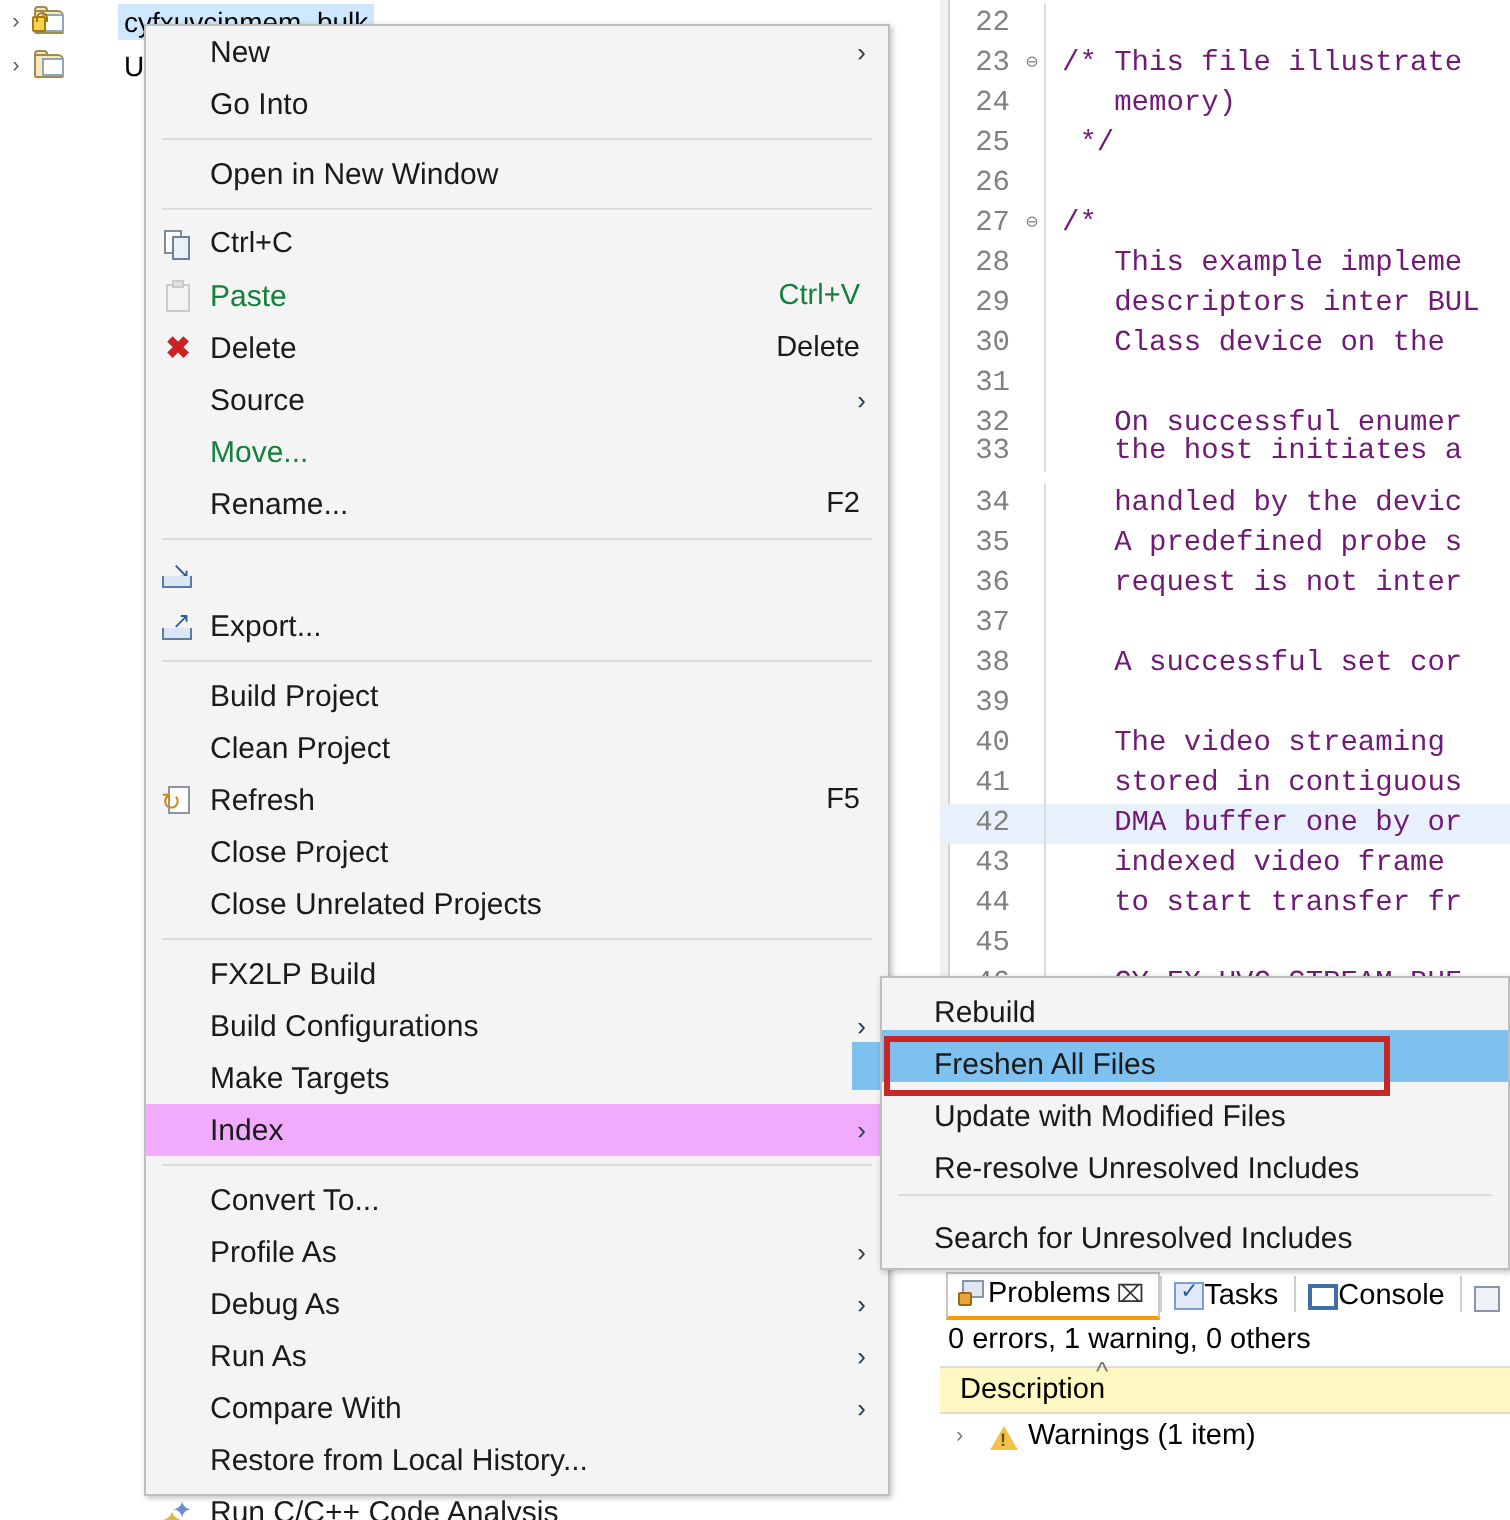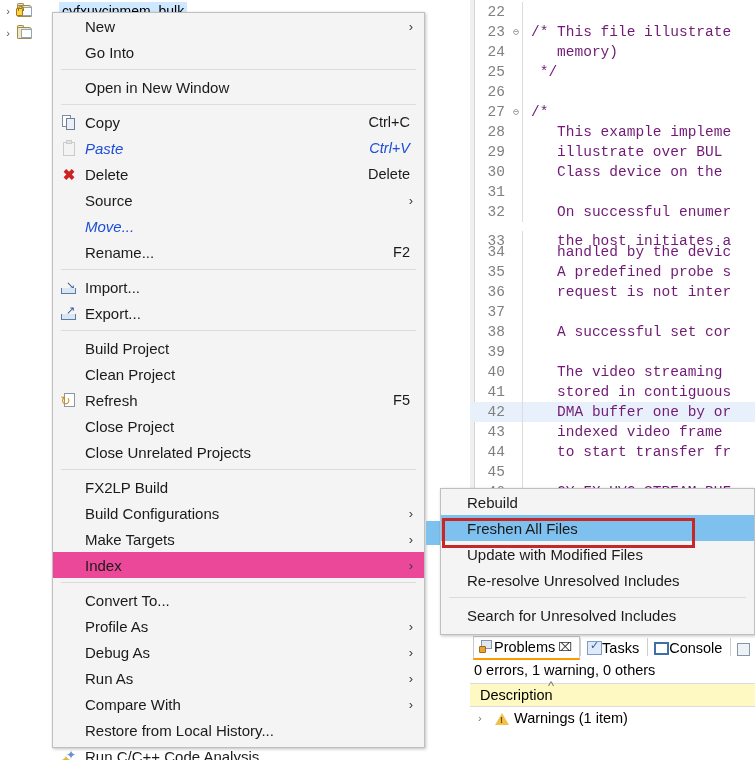--- a/index.html
+++ b/index.html
@@ -74,30 +74,30 @@
   .prob-ico .dot { position:absolute; left:0px; top:6px; width:7px; height:7px; background:#e8a33d;
       border:1px solid #9a6b12; border-radius:1px; }
   .task-ico { width:15px; height:14px; background:#dfe9f7; border:1px solid #7f9dc4; position:relative; }
   .task-ico:after { content:"✓"; position:absolute; left:2px; top:-3px; font-size:11px; color:#1c5fa8; }
   .cons-ico { width:15px; height:13px; background:#ffffff; border:2px solid #3f6fa8; position:relative; }
   .extra-ico { width:13px; height:13px; background:#eef2f7; border:1px solid #8795ab; }
 
   
   .menu { position:absolute; background:#f4f4f4; border:1px solid #bfbfbf;
      box-shadow: 1px 1px 3px rgba(0,0,0,0.25); }
-  .menu-main { left:52px; top:12px; width:373px; height:736px; }
+  .menu-main { left:72px; top:12px; width:373px; height:736px; }
   .mrow { position:relative; height:26px; display:flex; align-items:center;
      font-size:15px; color:#1a1a1a; cursor:default; }
   .mrow .ic { width:32px; display:flex; align-items:center; justify-content:center; }
   .mrow .lbl { flex:1; white-space:nowrap; }
   .mrow .acc { color:#1a1a1a; padding-right:14px; font-size:14.5px; }
   .mrow .arr { position:absolute; right:11px; top:50%; transform:translateY(-50%);
      font-size:13px; color:#2c3e50; }
-  .mrow.disabled .lbl, .mrow.disabled .acc { color:#1d4ed8;font-style:italic; }
-  .mrow.hl { background:#ec4899; }
+  .mrow.disabled .lbl, .mrow.disabled .acc { color:#15803d; }
+  .mrow.hl { background:#f0abfc; }
   .msep { height:1px; background:#dcdcdc; margin:4px 8px 4px 8px; }
 
   
   .ic-copy { width:14px;height:15px; position:relative;}
   .ic-copy .p1 { position:absolute; left:0; top:0; width:9px; height:12px; background:#fff; border:1px solid #7d8da0;}
   .ic-copy .p2b{ position:absolute; left:4px; top:3px; width:9px; height:12px; background:#eaf0f8; border:1px solid #6d8098;}
   .ic-paste { width:13px;height:15px; position:relative; opacity:.45;}
   .ic-paste .bd { position:absolute; left:0; top:1px; width:12px; height:14px; background:#f3f3f3; border:1px solid #9b9b9b;}
   .ic-paste .cl { position:absolute; left:3px; top:-1px; width:6px; height:4px; background:#cfcfcf; border:1px solid #9b9b9b;}
   .ic-del { color:#cc2222; font-size:15px; font-weight:bold; line-height:1; }
@@ -108,21 +108,21 @@
   .ic-exp .ar { position:absolute; left:5px; top:-2px; color:#2a5a96; font-size:11px; }
   .ic-refresh { width:15px;height:15px; position:relative; }
   .ic-refresh .pg { position:absolute; left:2px; top:0; width:11px; height:14px; background:#fff; border:1px solid #8b97a8;}
   .ic-refresh .sp { position:absolute; left:-1px; top:1px; color:#c98b1a; font-size:12px; }
   .ic-analysis { width:16px;height:15px; position:relative; }
   .ic-analysis .st { position:absolute; left:5px; top:-1px; color:#6b8fd4; font-size:12px; }
   .ic-analysis .st2{ position:absolute; left:0px; top:4px; color:#e0b93a; font-size:12px; }
 
   
   .menu-sub { left:440px; top:488px; width:315px; height:147px; }
-  .sub-row { position:relative; height:26px; display:flex; align-items:center;
+  .sub-row { position:relative; height:26px; display:flex; align-items:flex-end;
      font-size:15px; color:#1a1a1a; padding-left:26px; }
   .sub-row.hl { background:#7ec1ef; }
   .redbox { position:absolute; left:442px; top:518px; width:253px; height:30px;
      border:3px solid #c62828; pointer-events:none; }
   .hl-strip { position:absolute; left:426px; top:521px; width:16px; height:24px; background:#7ec1ef; }
 
   
   .scroll-sliver { position:absolute; left:436px; top:0px; width:4px; height:630px; background:#ffffff; }
 </style>
 </head>
@@ -159,25 +159,25 @@
   <div class="editor">
     <div class="leftbar"></div>
     <div id="code-lines">
         <div class="code-line" style="top: 2px; width: 285px;"><span class="ln">22</span><span class="fold"></span><span class="sep"></span><span class="txt"></span></div>
         <div class="code-line" style="top: 22px; width: 285px;"><span class="ln">23</span><span class="fold">⊖</span><span class="sep"></span><span class="txt">/* This file illustrate</span></div>
         <div class="code-line" style="top: 42px; width: 285px;"><span class="ln">24</span><span class="fold"></span><span class="sep"></span><span class="txt">   memory)</span></div>
         <div class="code-line" style="top: 62px; width: 285px;"><span class="ln">25</span><span class="fold"></span><span class="sep"></span><span class="txt"> */</span></div>
         <div class="code-line" style="top: 82px; width: 285px;"><span class="ln">26</span><span class="fold"></span><span class="sep"></span><span class="txt"></span></div>
         <div class="code-line" style="top: 102px; width: 285px;"><span class="ln">27</span><span class="fold">⊖</span><span class="sep"></span><span class="txt">/*</span></div>
         <div class="code-line" style="top: 122px; width: 285px;"><span class="ln">28</span><span class="fold"></span><span class="sep"></span><span class="txt">   This example impleme</span></div>
-        <div class="code-line" style="top: 142px; width: 285px;"><span class="ln">29</span><span class="fold"></span><span class="sep"></span><span class="txt">   illustrate over BUL</span></div>
+        <div class="code-line" style="top: 142px; width: 285px;"><span class="ln">29</span><span class="fold"></span><span class="sep"></span><span class="txt">   descriptors inter BUL</span></div>
         <div class="code-line" style="top: 162px; width: 285px;"><span class="ln">30</span><span class="fold"></span><span class="sep"></span><span class="txt">   Class device on the </span></div>
         <div class="code-line" style="top: 182px; width: 285px;"><span class="ln">31</span><span class="fold"></span><span class="sep"></span><span class="txt"></span></div>
         <div class="code-line" style="top: 202px; width: 285px;"><span class="ln">32</span><span class="fold"></span><span class="sep"></span><span class="txt">   On successful enumer</span></div>
-        <div class="code-line" style="top: 231px; width: 285px;"><span class="ln">33</span><span class="fold"></span><span class="sep"></span><span class="txt">   the host initiates a</span></div>
+        <div class="code-line" style="top: 216px; width: 285px;"><span class="ln">33</span><span class="fold"></span><span class="sep"></span><span class="txt">   the host initiates a</span></div>
         <div class="code-line" style="top: 242px; width: 285px;"><span class="ln">34</span><span class="fold"></span><span class="sep"></span><span class="txt">   handled by the devic</span></div>
         <div class="code-line" style="top: 262px; width: 308px;"><span class="ln">35</span><span class="fold"></span><span class="sep"></span><span class="txt">   A predefined probe s</span></div>
         <div class="code-line" style="top: 282px; width: 285px;"><span class="ln">36</span><span class="fold"></span><span class="sep"></span><span class="txt">   request is not inter</span></div>
         <div class="code-line" style="top: 302px; width: 285px;"><span class="ln">37</span><span class="fold"></span><span class="sep"></span><span class="txt"></span></div>
         <div class="code-line" style="top: 322px; width: 285px;"><span class="ln">38</span><span class="fold"></span><span class="sep"></span><span class="txt">   A successful set cor</span></div>
         <div class="code-line" style="top: 342px; width: 285px;"><span class="ln">39</span><span class="fold"></span><span class="sep"></span><span class="txt"></span></div>
         <div class="code-line" style="top: 362px; width: 285px;"><span class="ln">40</span><span class="fold"></span><span class="sep"></span><span class="txt">   The video streaming </span></div>
         <div class="code-line" style="top: 382px; width: 285px;"><span class="ln">41</span><span class="fold"></span><span class="sep"></span><span class="txt">   stored in contiguous</span></div>
         <div class="code-line hl" style="top: 402px; width: 285px;"><span class="ln">42</span><span class="fold"></span><span class="sep"></span><span class="txt">   DMA buffer one by or</span></div>
         <div class="code-line" style="top: 422px; width: 285px;"><span class="ln">43</span><span class="fold"></span><span class="sep"></span><span class="txt">   indexed video frame </span></div>
@@ -245,21 +245,20 @@
           <span class="acc"></span>
         </div>
         <div class="msep"></div>
         <div class="mrow">
           <span class="ic">
             <span class="ic-copy">
               <span class="p1"></span>
               <span class="p2b"></span>
             </span>
           </span>
-          <span class="lbl">Copy</span>
           <span class="acc">Ctrl+C</span>
         </div>
         <div class="mrow disabled">
           <span class="ic">
             <span class="ic-paste">
               <span class="bd"></span>
               <span class="cl"></span>
             </span>
           </span>
           <span class="lbl">Paste</span>
@@ -289,21 +288,20 @@
           <span class="acc">F2</span>
         </div>
         <div class="msep"></div>
         <div class="mrow">
           <span class="ic">
             <span class="ic-imp">
               <span class="ar">↘</span>
               <span class="tray"></span>
             </span>
           </span>
-          <span class="lbl">Import...</span>
           <span class="acc"></span>
         </div>
         <div class="mrow">
           <span class="ic">
             <span class="ic-exp">
               <span class="ar">↗</span>
               <span class="tray"></span>
             </span>
           </span>
           <span class="lbl">Export...</span>

